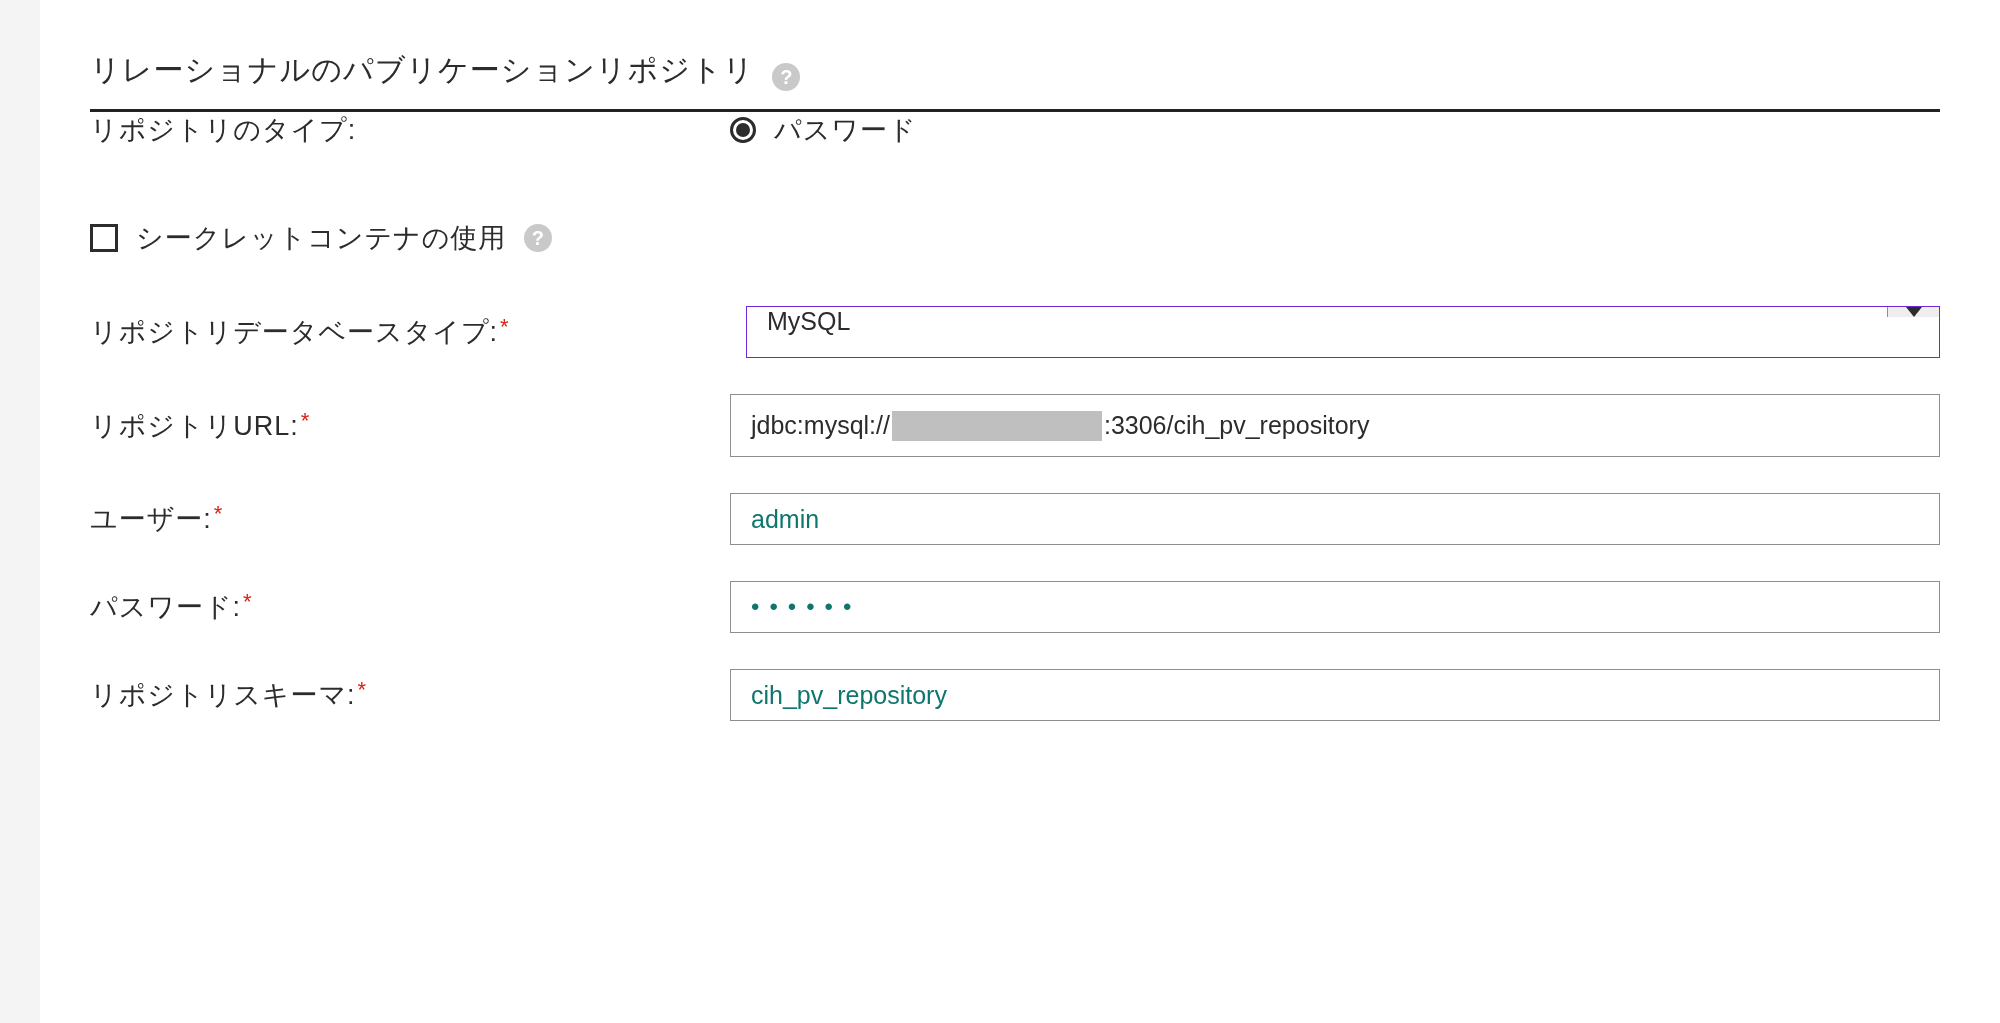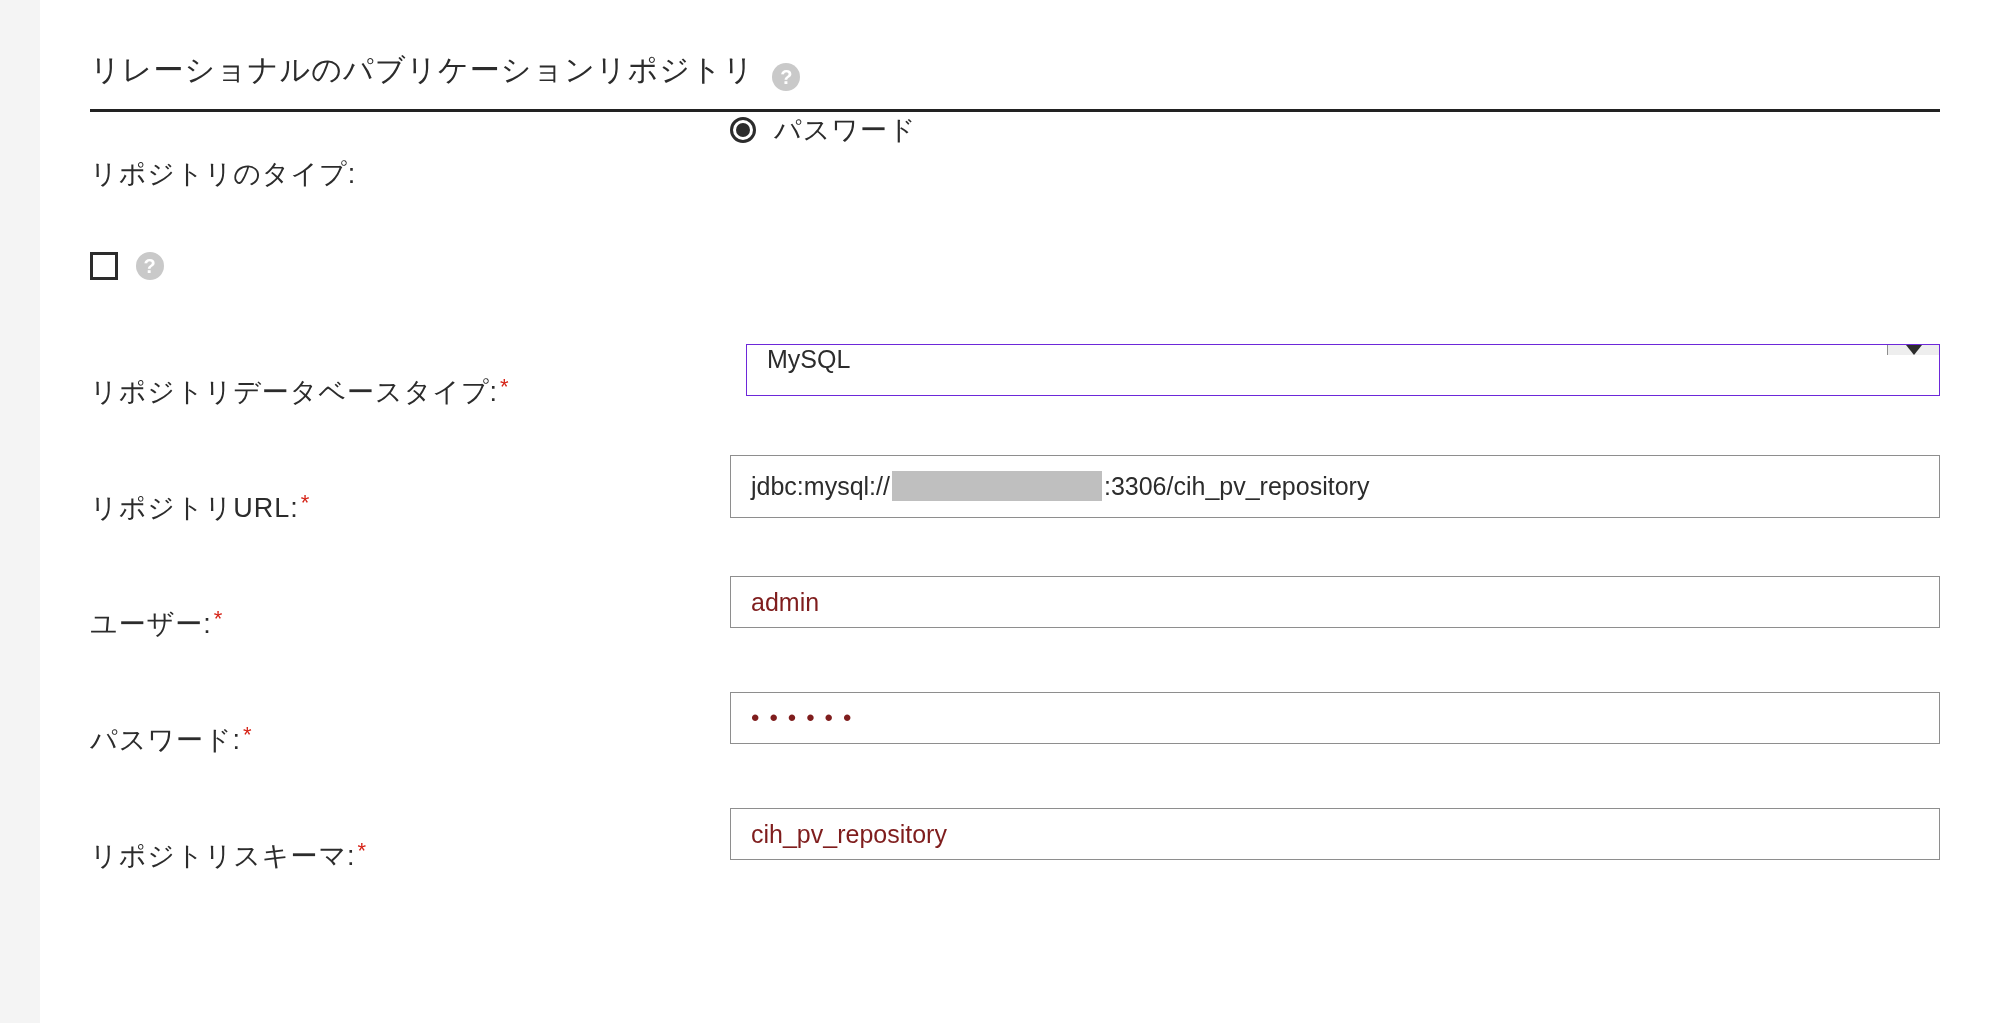--- a/index.html
+++ b/index.html
@@ -49,21 +49,20 @@
     display: flex;
     align-items: center;
     margin-bottom: 36px;
     min-height: 48px;
   }
   .form-label-col {
     width: 640px;
     flex: 0 0 640px;
     font-size: 27px;
     letter-spacing: 1px;
-    margin-top: 44px;
   }
   .form-control-col {
     flex: 1 1 auto;
     min-width: 0;
   }
   .req {
     color: #d62418;
     font-size: 22px;
     vertical-align: top;
     margin-left: 2px;
@@ -148,21 +147,21 @@
     border-top: 10px solid #2c2c2c;
   }
   
   .text-input {
     width: 100%;
     height: 52px;
     border: 1px solid #8e8e8e;
     padding: 0 20px;
     font-size: 25px;
     font-family: inherit;
-    color: #7f1d1d;
+    color: #0f766e;
     outline: none;
     background: #fff;
   }
   .text-input.password {
     letter-spacing: 10px;
     font-size: 24px;
   }
   
   .url-input {
     width: 100%;
@@ -206,20 +205,21 @@
             <span class="radio-inner"></span>
           </span>
           <span>パスワード</span>
         </div>
       </div>
     </div>
   </div>
 
   <div class="checkbox-row">
     <span class="checkbox-box"></span>
+    <span>シークレットコンテナの使用</span>
     <span class="help-circle">?</span>
   </div>
 
   <div class="form-row">
     <div class="form-label-col">
       <span>リポジトリデータベースタイプ:</span><span class="req">*</span>
     </div>
     <div class="form-control-col">
       <div class="select-wrap">
         <div class="select-value">MySQL</div>

